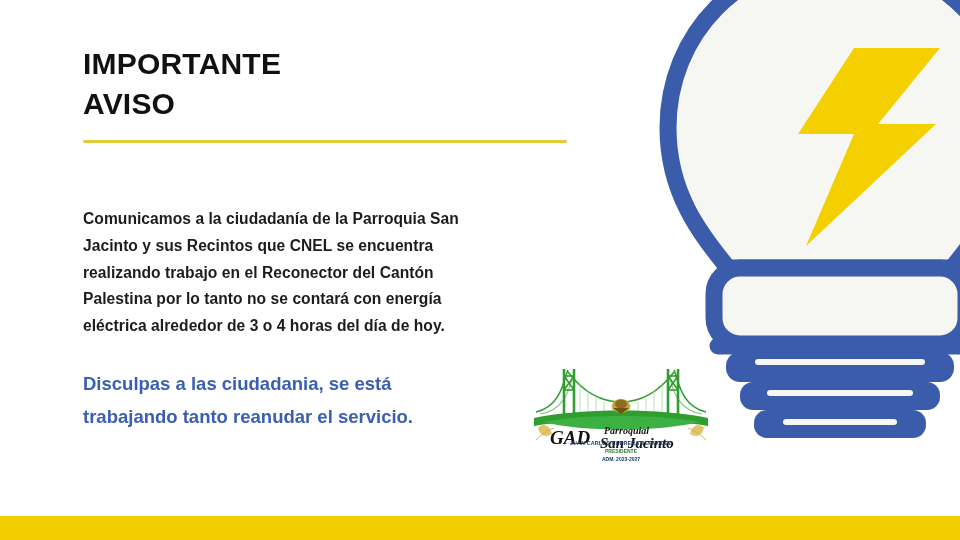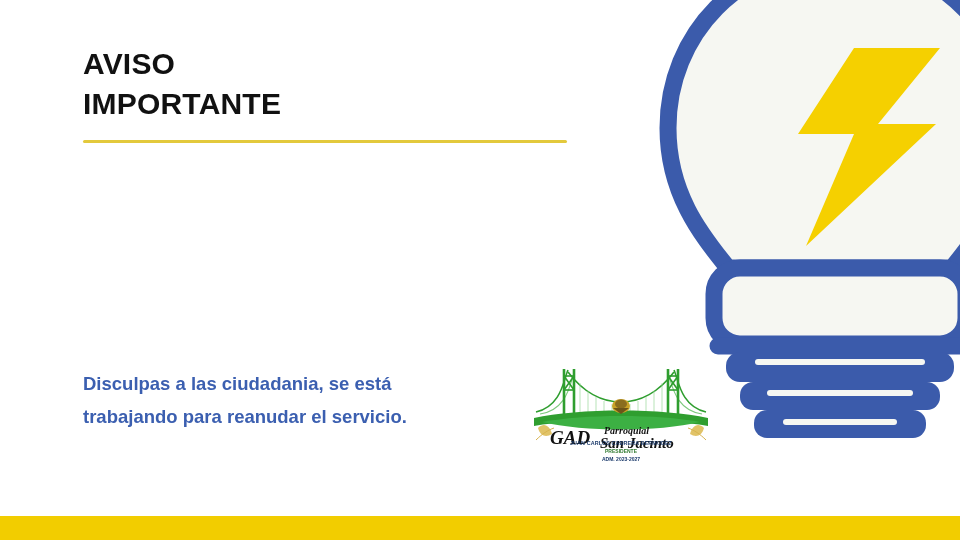--- a/index.html
+++ b/index.html
@@ -137,27 +137,28 @@
 
       <g>
         <path d="M214 110 L300 110 L238 186 L296 186 L166 308 L214 196 L158 196 Z" fill="#f5d000"></path>
       </g>
     </svg>
   </div>
 
   <div id="bottom-bar"></div>
 
   <div id="title-block">
+    <div class="title-line">IMPORTANTE</div>
     <div class="title-line">AVISO</div>
-    <div class="title-line">IMPORTANTE</div>
   </div>
   <div id="title-rule"></div>
 
-
-  <div id="apology-paragraph">Disculpas a las ciudadania, se está trabajando para reanudar el servicio.</div>
+  <div id="body-paragraph">Comunicamos a la ciudadanía de la Parroquia San Jacinto y sus Recintos que CNEL se encuentra realizando trabajo en el Reconector del Cantón Palestina por lo tanto no se contará con energía eléctrica alrededor de 3 o 4 horas del día de hoy.</div>
+
+  <div id="apology-paragraph">Disculpas a las ciudadania, se está trabajando tanto reanudar el servicio.</div>
 
   <div id="gad-logo">
     <svg width="186" height="118" viewBox="0 0 186 118" xmlns="http://www.w3.org/2000/svg">
 
       <path d="M8 56 C 34 50 36 22 40 14" fill="none" stroke="#2f9e2f" stroke-width="1.6"></path>
       <path d="M178 56 C 152 50 150 22 146 14" fill="none" stroke="#2f9e2f" stroke-width="1.6"></path>
       <path d="M40 16 C 70 56 116 56 146 16" fill="none" stroke="#2f9e2f" stroke-width="1.6"></path>
       <path d="M12 58 C 40 54 42 26 46 18" fill="none" stroke="#7dc97d" stroke-width="1.1"></path>
       <path d="M174 58 C 146 54 144 26 140 18" fill="none" stroke="#7dc97d" stroke-width="1.1"></path>
 

